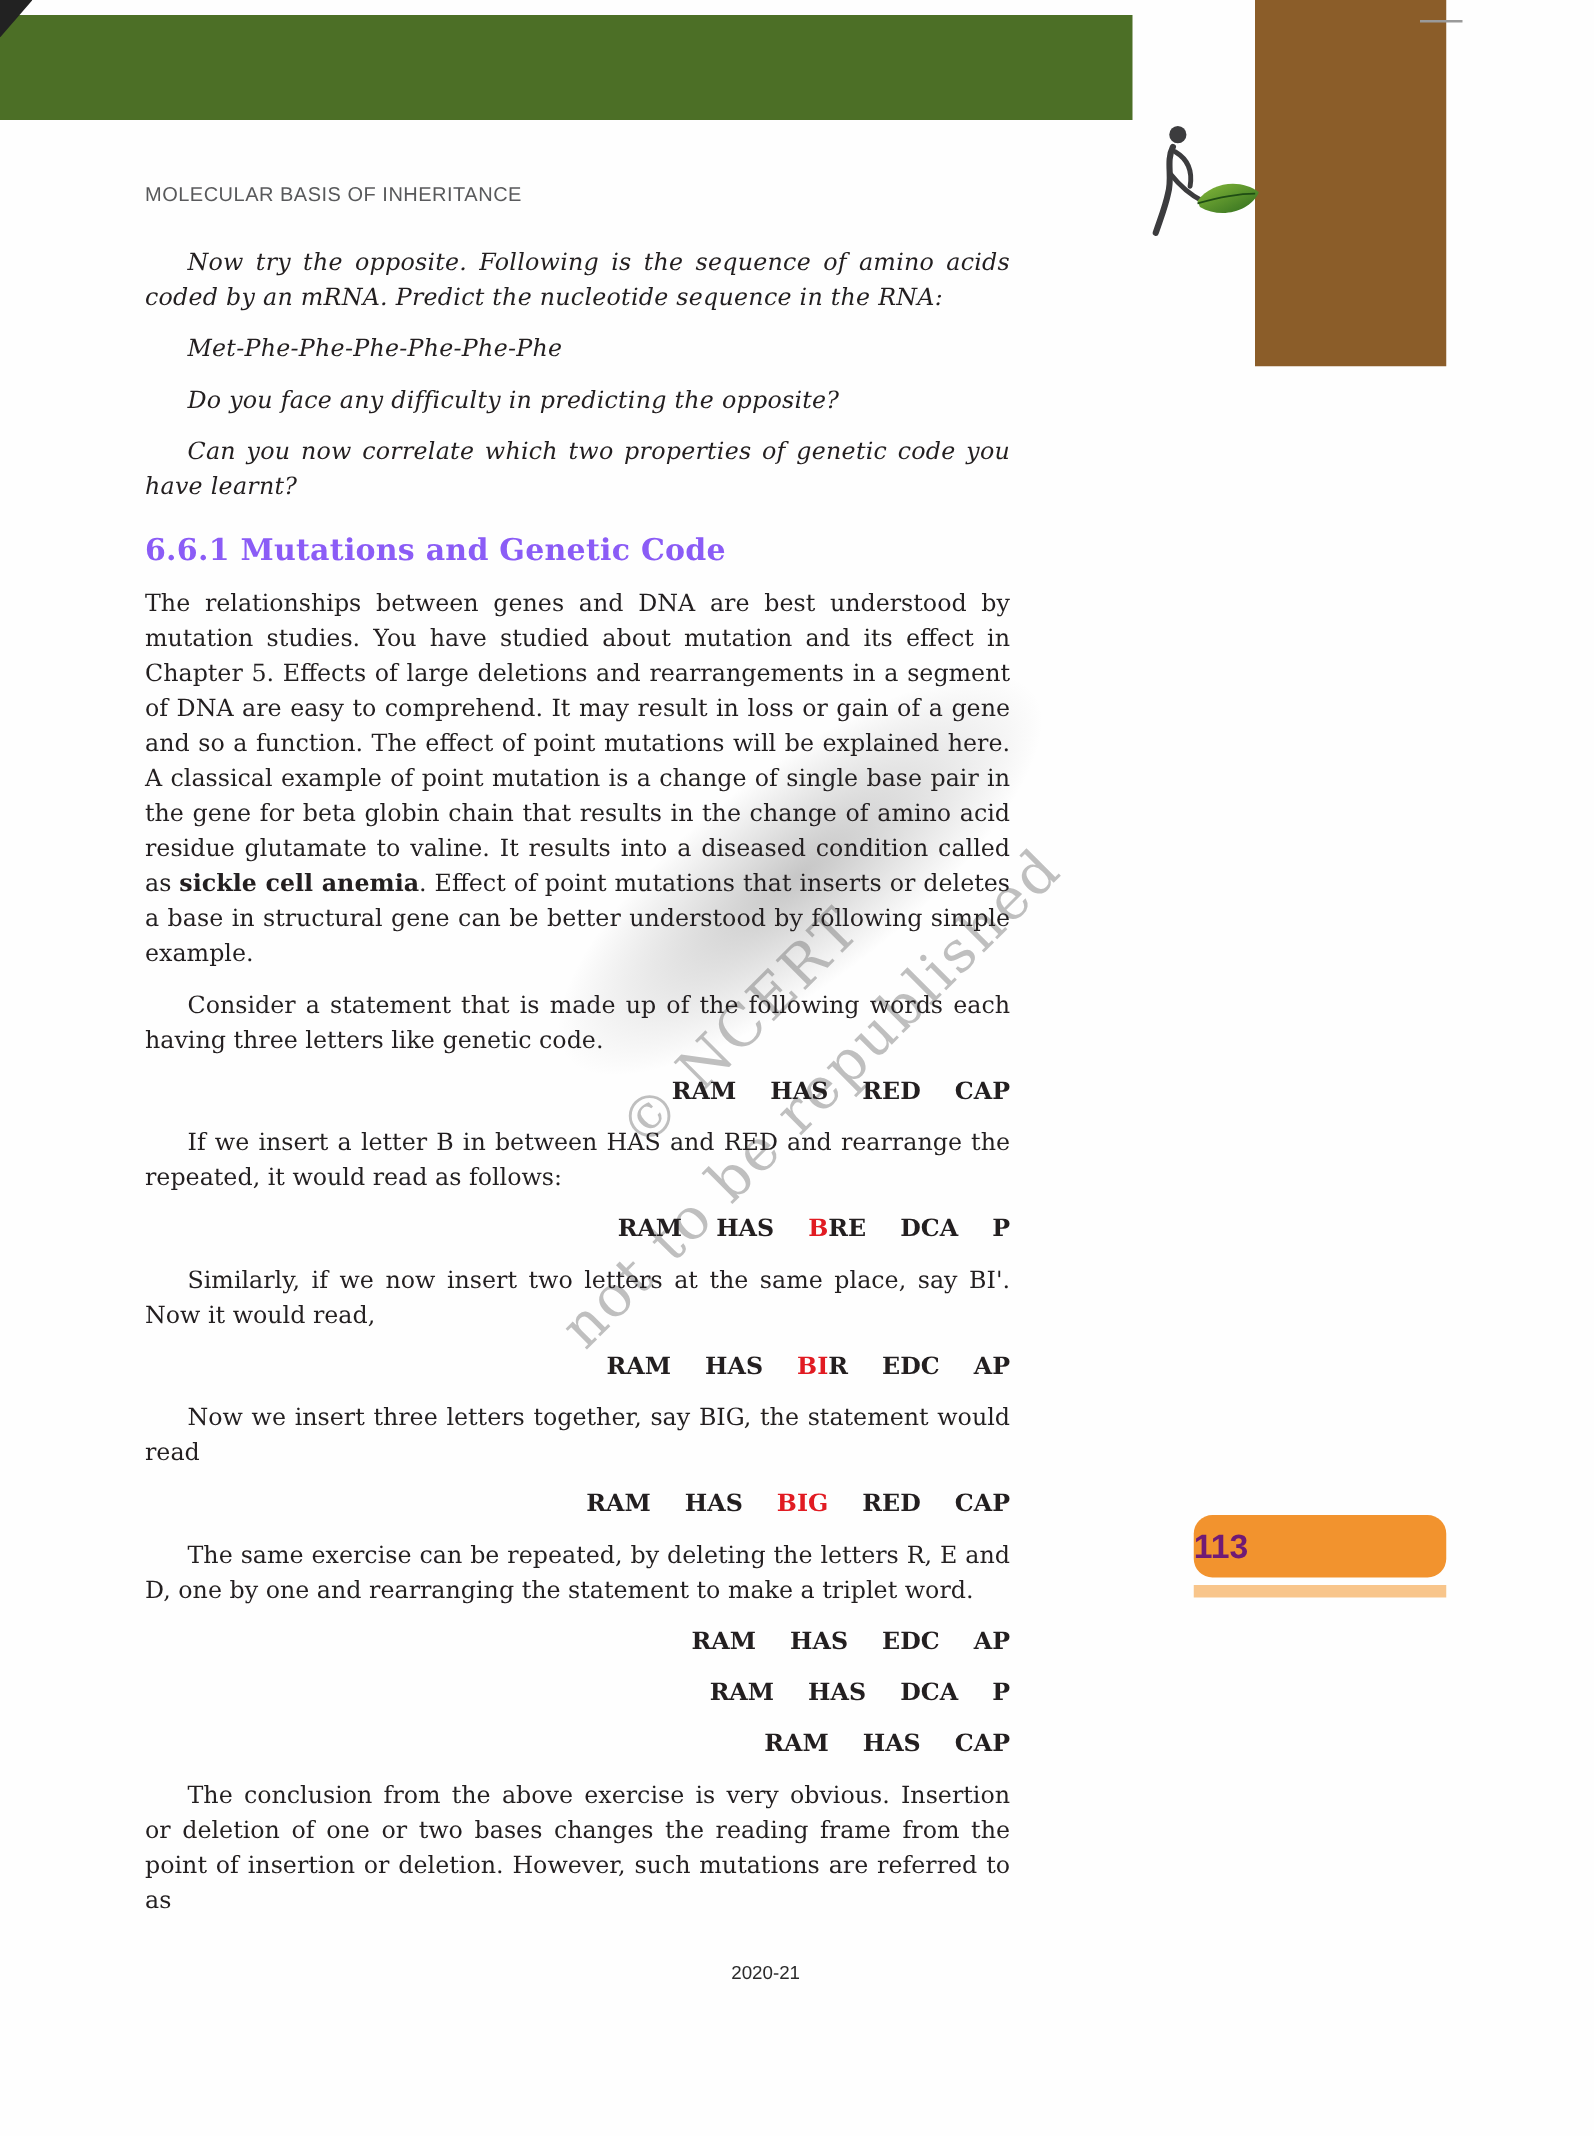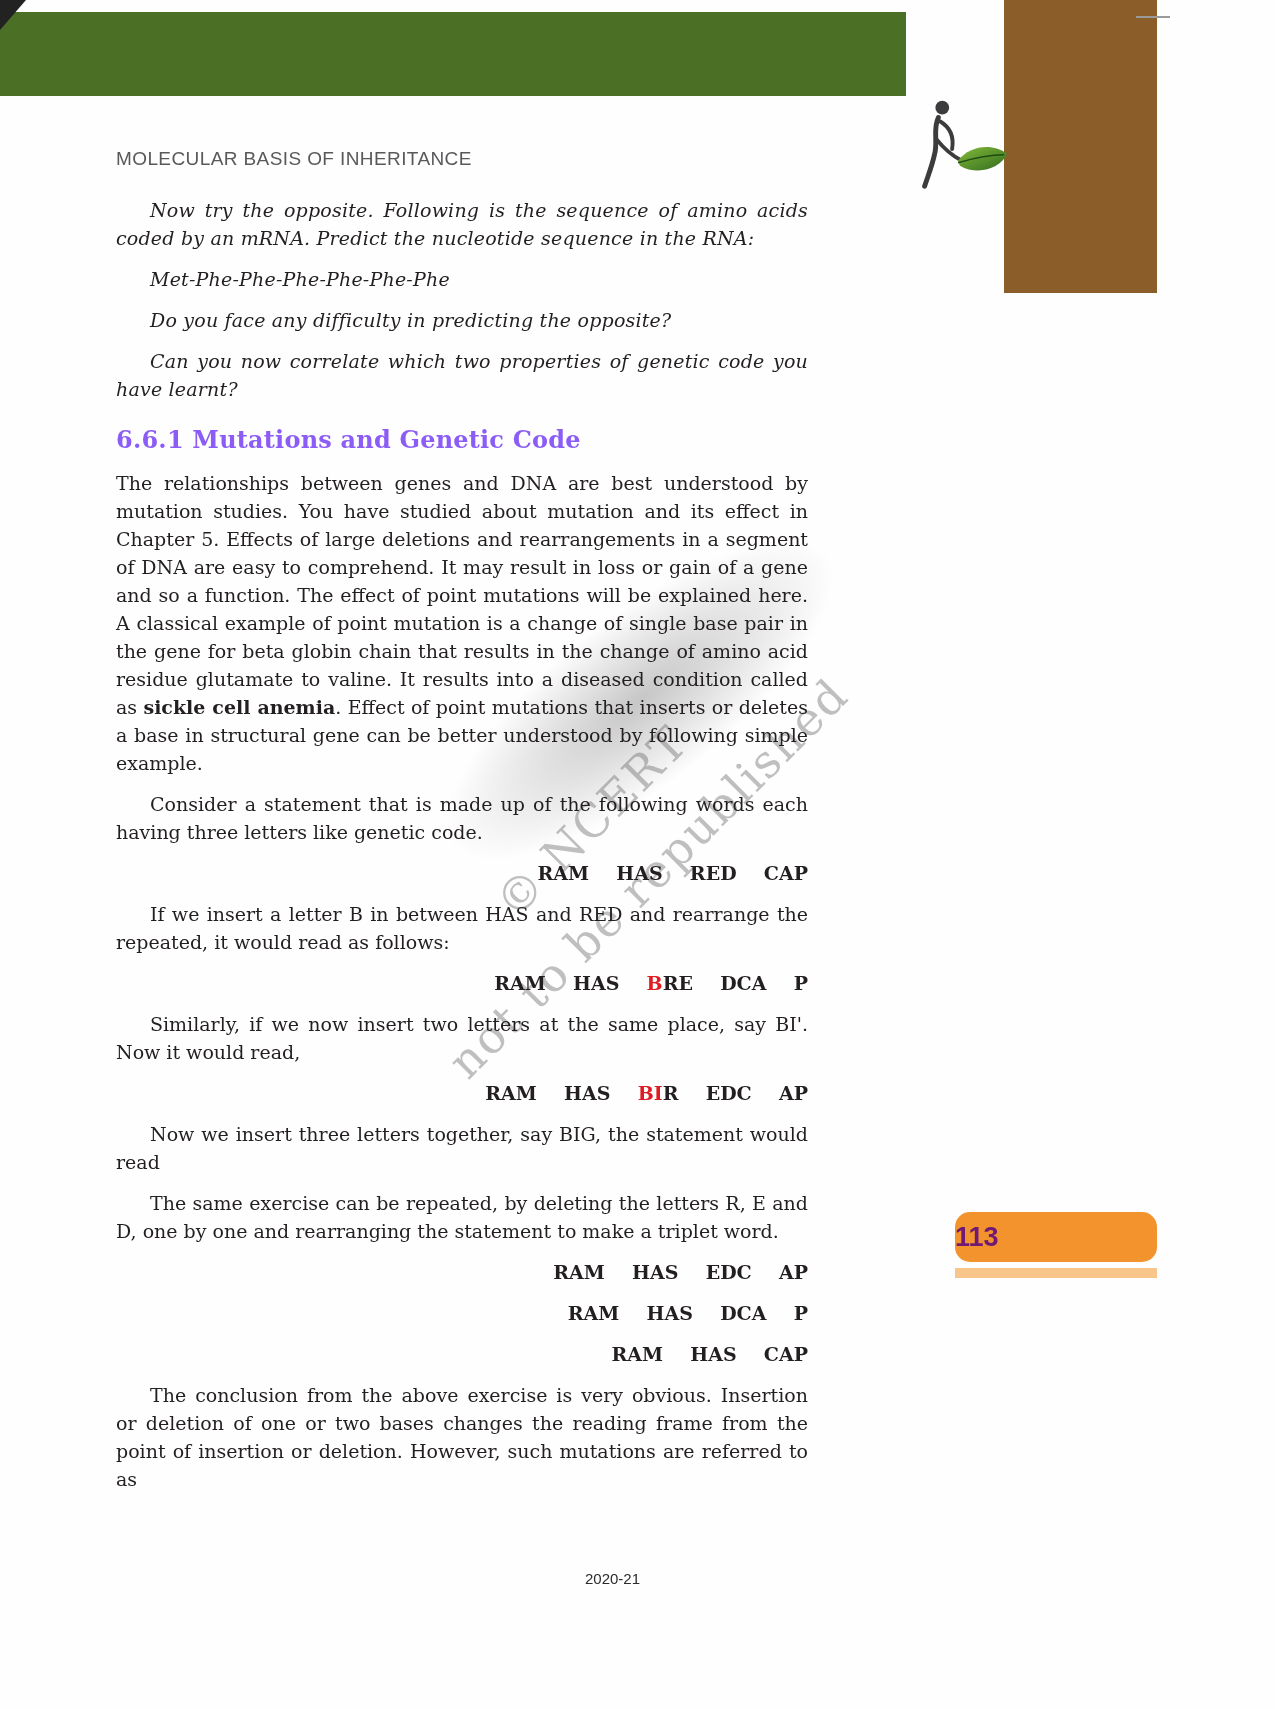--- a/index.html
+++ b/index.html
@@ -11,21 +11,21 @@
   }
   
   .green-bar { position:absolute; left:0; top:12px; width:906px; height:84px; background:#4c6f26; }
   .corner-wedge { position:absolute; left:0; top:0; width:26px; height:30px; background:#222; clip-path:polygon(0 0,100% 0,0 100%); }
   .brown-strip { position:absolute; left:1004px; top:0; width:153px; height:293px; background:#8b5d29; }
   .corner-line { position:absolute; left:1136px; top:16px; width:34px; height:2px; background:#9a9a9a; }
   .logo { position:absolute; left:903px; top:96px; width:108px; height:102px; }
 
   .running-head {
     position:absolute; left:116px; top:148px;
-    font-family:"Liberation Sans", sans-serif; font-size:19px; letter-spacing:0.4px;
+    font-family:"Liberation Sans", sans-serif; font-size:16px; letter-spacing:0.4px;
     color:#58595b; font-weight:500;text-align:center;
   }
 
   
   .wm-band {
     position:absolute; left:400px; top:615px; width:480px; height:170px;
     transform:rotate(-38deg);
     background:radial-gradient(ellipse at center, rgba(70,70,70,0.30), rgba(70,70,70,0) 70%);
     pointer-events:none;
   }
@@ -124,20 +124,21 @@
     <p class="ind">If we insert a letter B in between HAS and RED and rearrange the repeated, it would read as follows:</p>
 
     <p class="stmt"><span>RAM  HAS  </span><span class="red">B</span><span>RE  DCA  P</span></p>
 
     <p class="ind">Similarly, if we now insert two letters at the same place, say BI'. Now it would read,</p>
 
     <p class="stmt"><span>RAM  HAS  </span><span class="red">BI</span><span>R  EDC  AP</span></p>
 
     <p class="ind">Now we insert three letters together, say BIG, the statement would read</p>
 
+    <p class="stmt"><span>RAM  HAS  </span><span class="red">BIG</span><span>  RED  CAP</span></p>
 
     <p class="ind">The same exercise can be repeated, by deleting the letters R, E and D, one by one and rearranging the statement to make a triplet word.</p>
 
     <p class="stmt"><span>RAM  HAS  EDC  AP</span><span class="red"></span><span></span></p>
 
     <p class="stmt"><span>RAM  HAS  DCA  P</span><span class="red"></span><span></span></p>
 
     <p class="stmt"><span>RAM  HAS  CAP</span><span class="red"></span><span></span></p>
 
     <p class="ind">The conclusion from the above exercise is very obvious.  Insertion or deletion of one or two bases changes the reading frame from the point of insertion or deletion. However, such mutations are referred to as</p>

